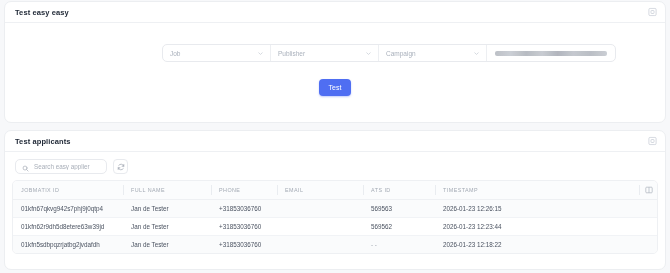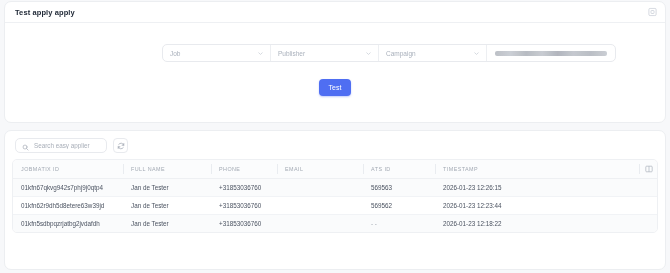--- a/index.html
+++ b/index.html
@@ -216,21 +216,21 @@
     background: #e9ecf0;
   }
 </style>
 </head>
 <body>
 
 <div class="page">
 
   <div class="panel" id="panel-easy-apply">
     <div class="panel-head">
-      <span class="panel-title">Test apply apply</span>
+      <span class="panel-title">Test easy easy</span>
       <span class="panel-expand">
         <svg width="9" height="9" viewBox="0 0 12 12" fill="none" stroke="currentColor" stroke-width="1.1">
           <rect x="1.2" y="1.2" width="9.6" height="9.6" rx="1.6"></rect>
           <rect x="4" y="4" width="4" height="4" rx="0.7"></rect>
         </svg>
       </span>
     </div>
 
     <div class="filter-area">
       <div class="filter-group">
@@ -268,20 +268,29 @@
 
       </div>
     </div>
 
     <div class="btn-row">
       <button class="btn-test">Test</button>
     </div>
   </div>
 
   <div class="panel" id="panel-applicants">
+    <div class="panel-head">
+      <span class="panel-title">Test applicants</span>
+      <span class="panel-expand">
+        <svg width="9" height="9" viewBox="0 0 12 12" fill="none" stroke="currentColor" stroke-width="1.1">
+          <rect x="1.2" y="1.2" width="9.6" height="9.6" rx="1.6"></rect>
+          <rect x="4" y="4" width="4" height="4" rx="0.7"></rect>
+        </svg>
+      </span>
+    </div>
 
     <div class="toolbar">
       <div class="search-box">
         <span>
           <svg width="7" height="7" viewBox="0 0 12 12" fill="none" stroke="#a8aeb8" stroke-width="1.2" stroke-linecap="round">
             <circle cx="5.2" cy="5.2" r="3.4"></circle>
             <path d="M7.8 7.8 L10.4 10.4"></path>
           </svg>
         </span>
         <input type="text" placeholder="Search easy applier" style="">

